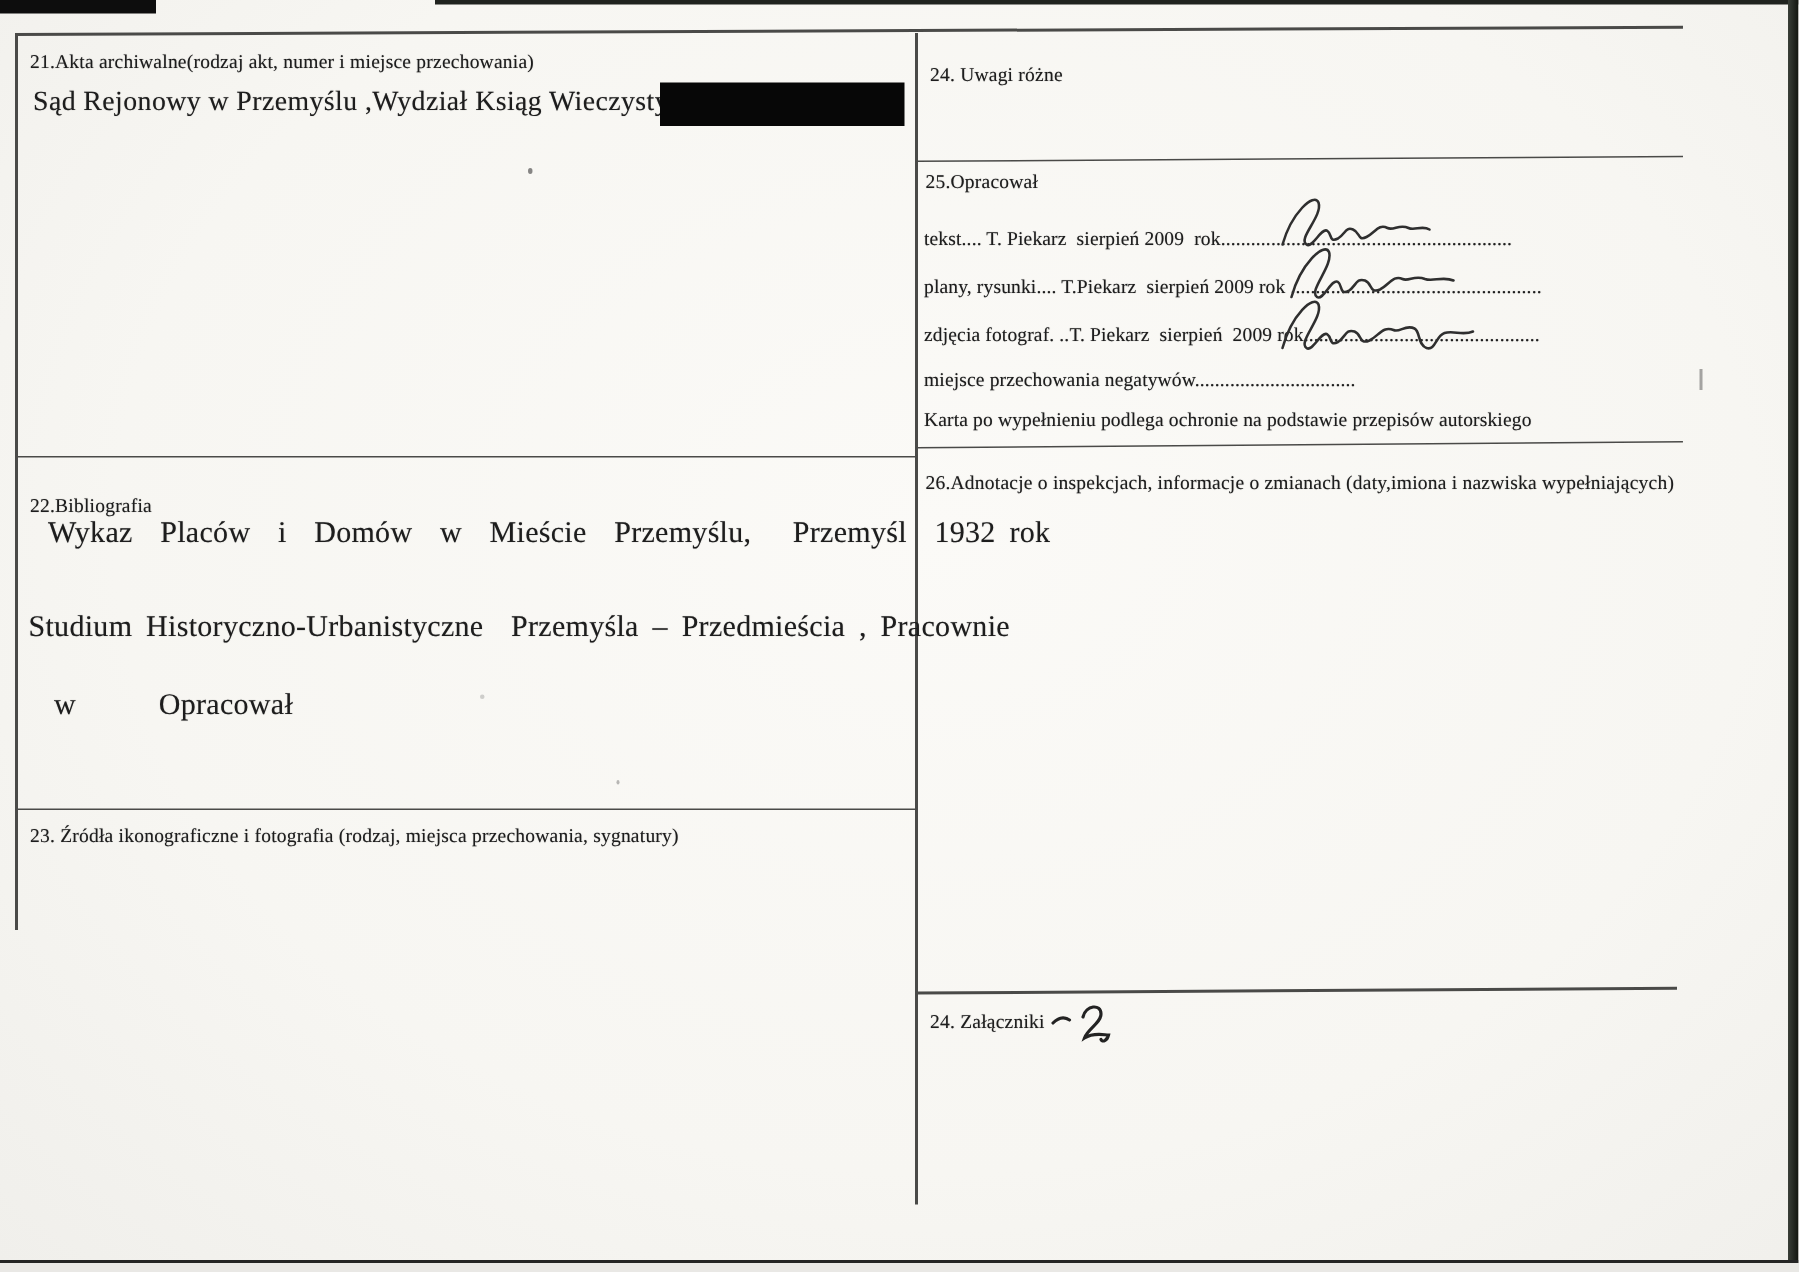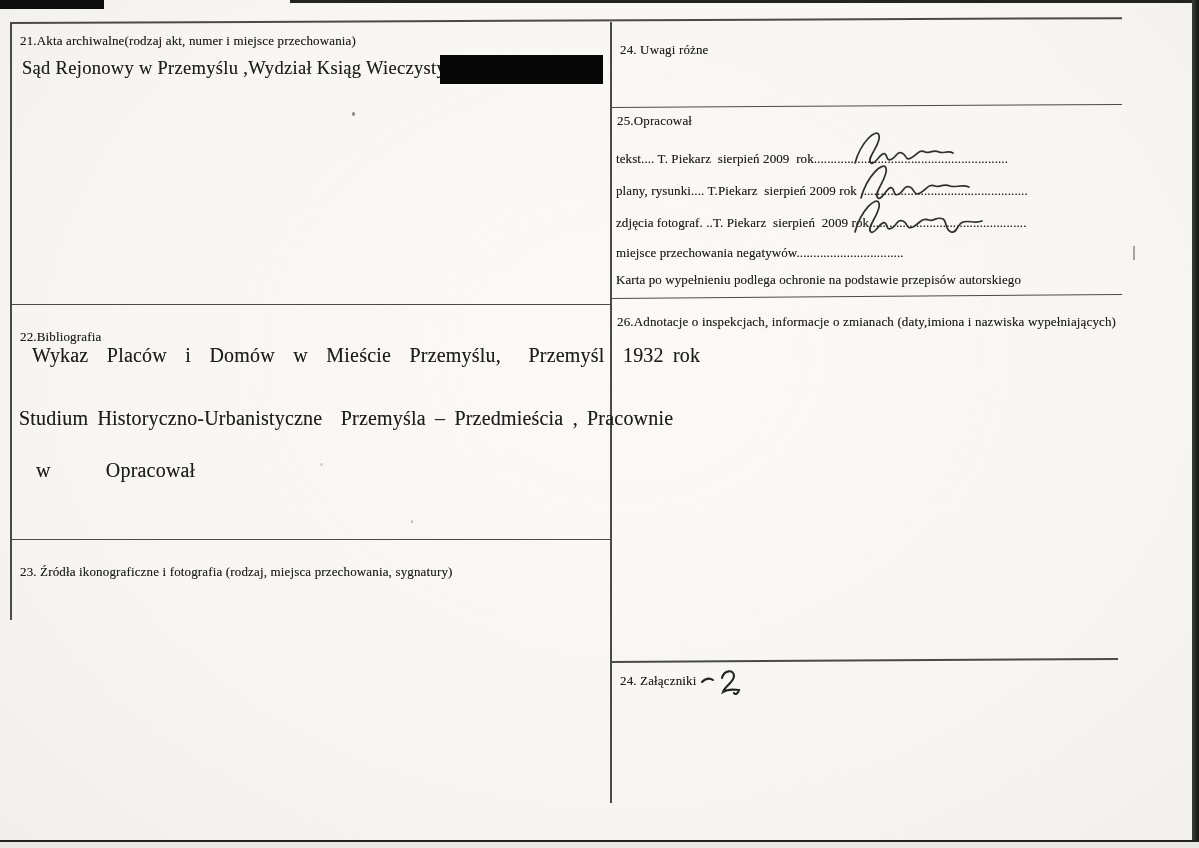--- a/index.html
+++ b/index.html
@@ -48,21 +48,21 @@
 
   <div class="abs label txt" style="left:20px;top:33px;">21.Akta archiwalne(rodzaj akt, numer i miejsce przechowania)</div>
   <div class="abs big txt" style="left:22px;top:58px;">Sąd Rejonowy w Przemyślu ,Wydział Ksiąg Wieczystych   -</div>
   <div class="redaction" style="left:440px;top:55px;width:163px;height:29px;"></div>
 
   <div class="abs label txt" style="left:20px;top:329px;">22.Bibliografia</div>
   <div class="abs bib txt" style="left:32px;top:344px;">Wykaz  Placów  i  Domów  w  Mieście  Przemyślu,   Przemyśl  1932 rok</div>
   <div class="abs bib txt" style="left:19px;top:382px;margin-top:25px;">Studium Historyczno-Urbanistyczne  Przemyśla – Przedmieścia , Pracownie</div>
   <div class="abs bib txt" style="left:36px;top:459px;">w      Opracował</div>
 
-  <div class="abs label txt" style="left:20px;top:564px;">23. Źródła ikonograficzne i fotografia (rodzaj, miejsca przechowania, sygnatury)</div>
+  <div class="abs label txt" style="left:20px;top:549px;">23. Źródła ikonograficzne i fotografia (rodzaj, miejsca przechowania, sygnatury)</div>
 
   <div class="abs label txt" style="left:620px;top:42px;">24. Uwagi różne</div>
 
   <div class="abs label txt" style="left:617px;top:113px;">25.Opracował</div>
   <div class="abs row25 txt" style="left:616px;top:151px;">tekst.... T. Piekarz  sierpień 2009  rok..........................................................</div>
   <div class="abs row25 txt" style="left:616px;top:183px;">plany, rysunki.... T.Piekarz  sierpień 2009 rok ..................................................</div>
   <div class="abs row25 txt" style="left:616px;top:215px;">zdjęcia fotograf. ..T. Piekarz  sierpień  2009 rok...............................................</div>
   <div class="abs row25 txt" style="left:616px;top:272px;">Karta po wypełnieniu podlega ochronie na podstawie przepisów autorskiego</div>
   <div class="abs row25 txt" style="left:616px;top:245px;">miejsce przechowania negatywów................................</div>
 

